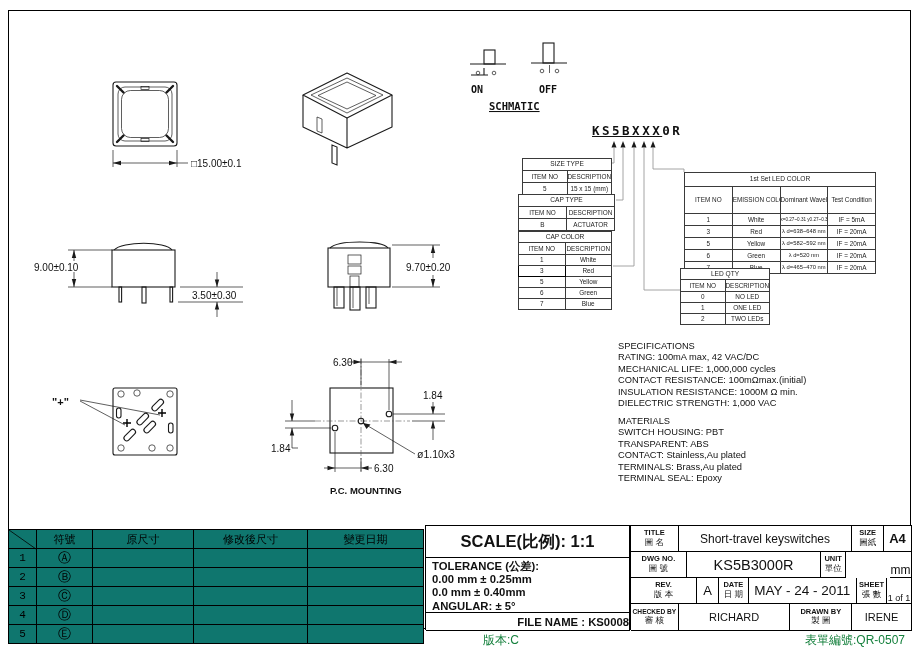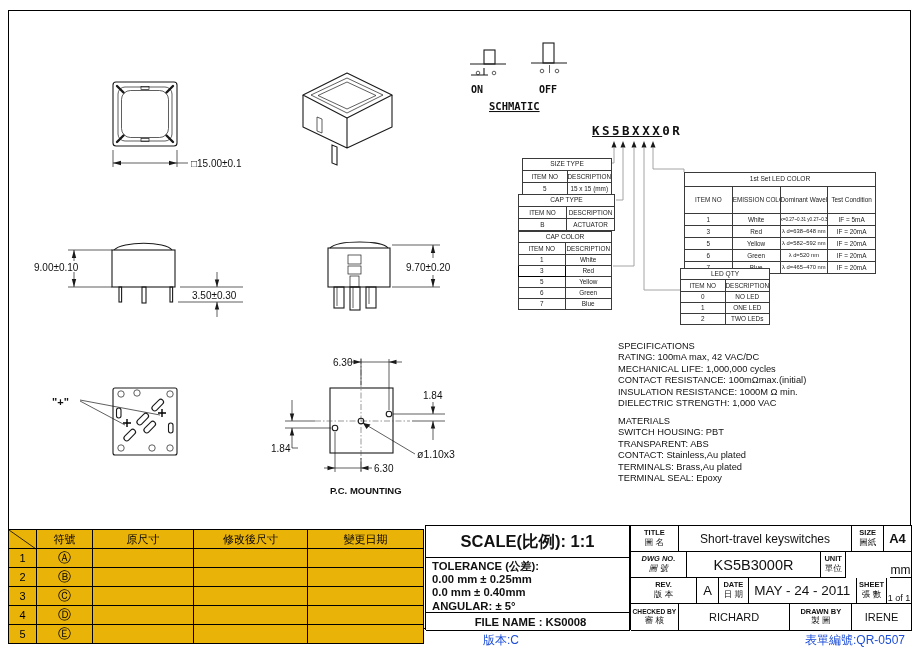--- a/index.html
+++ b/index.html
@@ -22,34 +22,34 @@
         text-align:center;vertical-align:middle;padding:0;line-height:1.25;color:#222;
         overflow:hidden;white-space:nowrap;}
   table.spec .ttl{font-size:6.6px;}
   td.hl{border:1.6px solid #000 !important;}
   
   .speclist{font-size:9.3px;line-height:11.4px;white-space:nowrap;z-index:2;}
   
   .pn{font-size:12.5px;font-weight:bold;letter-spacing:2.5px;z-index:3;white-space:nowrap;}
   .pn .u{text-decoration:underline;}
   
-  table.rev{border-collapse:collapse;table-layout:fixed;background:#eab308;}
+  table.rev{border-collapse:collapse;table-layout:fixed;background:#0f766e;font-family:Liberation Mono, monospace;}
   table.rev td{border:1px solid #000;font-size:11px;text-align:center;padding:0;color:#000;}
   table.rev td.sym{font-size:13px;}
   
   .tb{box-sizing:border-box;border-left:1px solid #000;border-top:1px solid #000;background:#fff;}
   .cell{box-sizing:border-box;border-right:1px solid #000;border-bottom:1px solid #000;
         display:flex;flex-direction:column;align-items:center;justify-content:center;
         overflow:hidden;background:#fff;}
   .lab-en{font-size:7.5px;font-weight:bold;line-height:1.15;}
   .lab-zh{font-size:8.5px;line-height:1.15;}
   .row{display:flex;}
   .scale-txt{font-size:16.5px;font-weight:bold;}
   .tol{font-size:11.3px;font-weight:bold;line-height:13.2px;padding:2px 0 0 6px;}
-  .footer-txt{font-size:12px;color:#1d4ed8;}
+  .footer-txt{font-size:12px;color:#15803d;}
   .mono{font-family:"DejaVu Sans Mono",monospace;}
 </style>
 </head>
 <body>
 
 <div id="page">
 
   <div class="abs frame" style="left:8px;top:10px;width:901px;height:617px;"></div>
 
   <svg style="left:55px;top:55px;" width="240" height="130" viewBox="0 0 240 130">
@@ -410,21 +410,21 @@
   <div class="abs tb" style="left:425px;top:525px;width:205px;height:105px;">
     <div class="cell" style="width:100%;height:32px;">
       <span class="scale-txt">SCALE(比例): 1:1</span>
     </div>
     <div class="cell" style="width:100%;height:55px;align-items:flex-start;justify-content:flex-start;">
       <div class="tol">TOLERANCE (公差):</div>
       <div class="tol" style="padding-top:0;">0.00  mm  ±  0.25mm</div>
       <div class="tol" style="padding-top:0;">0.0   mm  ±  0.40mm</div>
       <div class="tol" style="padding-top:0;">ANGULAR: ± 5°</div>
     </div>
-    <div class="cell" style="width:100%;height:18px;align-items:center;">
+    <div class="cell" style="width:100%;height:18px;align-items:flex-end;">
       <span style="font-size:11.3px;font-weight:bold;padding-left:6px;">FILE NAME : KS0008</span>
     </div>
   </div>
 
   <div class="abs tb" style="left:630px;top:525px;width:282px;height:105px;">
 
     <div class="row" style="height:26px;">
       <div class="cell" style="width:48px;">
         <span class="lab-en">TITLE</span>
         <span class="lab-zh">圖 名</span>
@@ -435,21 +435,21 @@
       <div class="cell" style="width:32px;">
         <span class="lab-en">SIZE</span>
         <span class="lab-zh">圖紙</span>
       </div>
       <div class="cell" style="width:28px;">
         <span style="font-size:13px;font-weight:bold;">A4</span>
       </div>
     </div>
 
     <div class="row" style="height:26px;">
-      <div class="cell" style="width:72px;font-style:italic;">
+      <div class="cell" style="width:72px;">
         <span class="lab-en">DWG NO.</span>
         <span class="lab-zh">圖 號</span>
       </div>
       <div class="cell" style="width:174px;">
         <span style="font-size:14.5px;">KS5B3000R</span>
       </div>
       <div class="cell" style="width:32px;">
         <span class="lab-en">UNIT</span>
         <span class="lab-zh">單位</span>
       </div>

